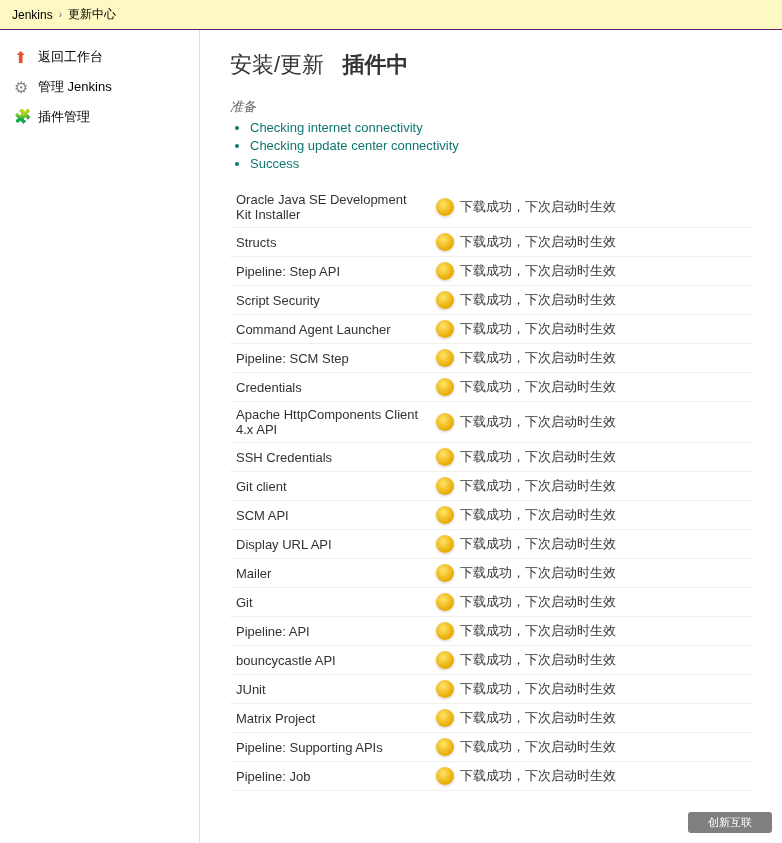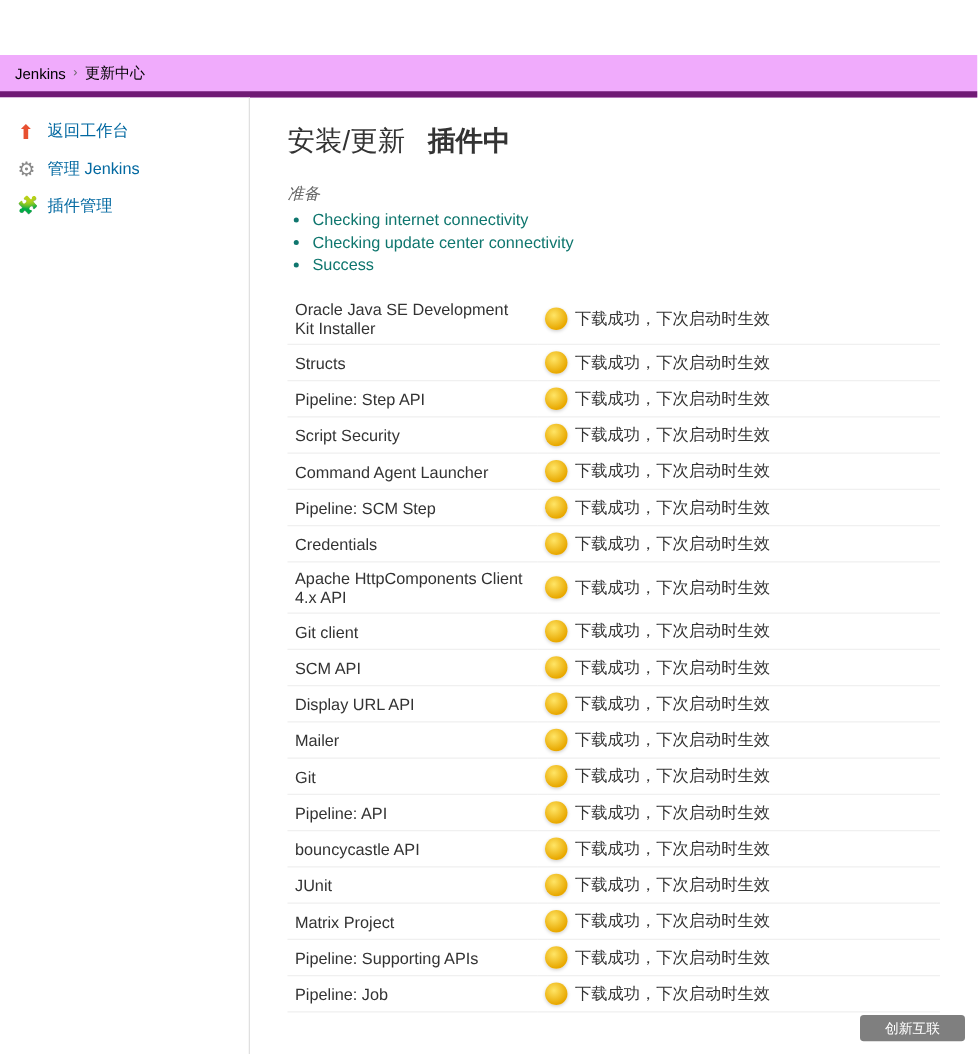--- a/index.html
+++ b/index.html
@@ -3,25 +3,24 @@
   <meta charset="utf-8">
   <style>
     * { margin: 0; padding: 0; box-sizing: border-box; }
     body { font-family: Arial, sans-serif; font-size: 13px; color: #333; background: #fff; }
 
     
     .breadcrumb {
       display: flex;
       align-items: center;
       padding: 6px 12px;
-      background: #f0abfc;
-      border-bottom: 5px solid #701a75;
+      background: #fef9c3;
+      border-bottom: 1px solid #701a75;
       font-size: 12px;
       color: #333;
-      margin-top: 44px;
     }
     .breadcrumb-item { color: #000; }
     .breadcrumb-sep {
       margin: 0 6px;
       color: #666;
       font-size: 10px;
     }
 
     
     .layout { display: flex; min-height: calc(100vh - 30px); }
@@ -32,21 +31,21 @@
       padding: 12px 0;
       background: #fff;
       border-right: 1px solid #e0e0e0;
       flex-shrink: 0;
     }
     .sidebar-item {
       display: flex;
       align-items: center;
       padding: 6px 14px;
       cursor: pointer;
-      color: #0369a1;
+      color: #000000;
       text-decoration: none;
       font-size: 13px;
       gap: 6px;
     }
     .sidebar-icon { width: 18px; height: 18px; flex-shrink: 0; }
 
     
     .icon-up::before { content: '⬆'; color: #e85030; font-size: 16px; }
     
     .icon-gear::before { content: '⚙'; color: #888; font-size: 16px; }
@@ -236,20 +235,29 @@
           <tr>
     <td class="plugin-name-cell">Apache HttpComponents Client 4.x API</td>
     <td>
       <div class="plugin-status-cell">
         <span class="status-icon"></span>
         <span>下载成功，下次启动时生效</span>
       </div>
     </td>
   </tr>
           <tr>
+    <td class="plugin-name-cell">SSH Credentials</td>
+    <td>
+      <div class="plugin-status-cell">
+        <span class="status-icon"></span>
+        <span>下载成功，下次启动时生效</span>
+      </div>
+    </td>
+  </tr>
+          <tr>
     <td class="plugin-name-cell">Git client</td>
     <td>
       <div class="plugin-status-cell">
         <span class="status-icon"></span>
         <span>下载成功，下次启动时生效</span>
       </div>
     </td>
   </tr>
           <tr>
     <td class="plugin-name-cell">SCM API</td>

